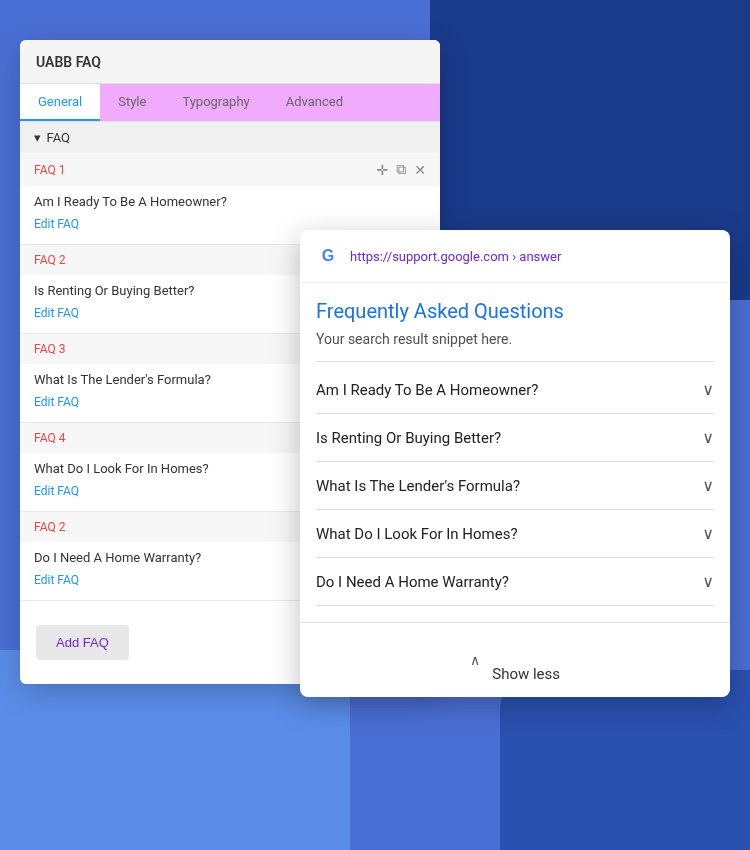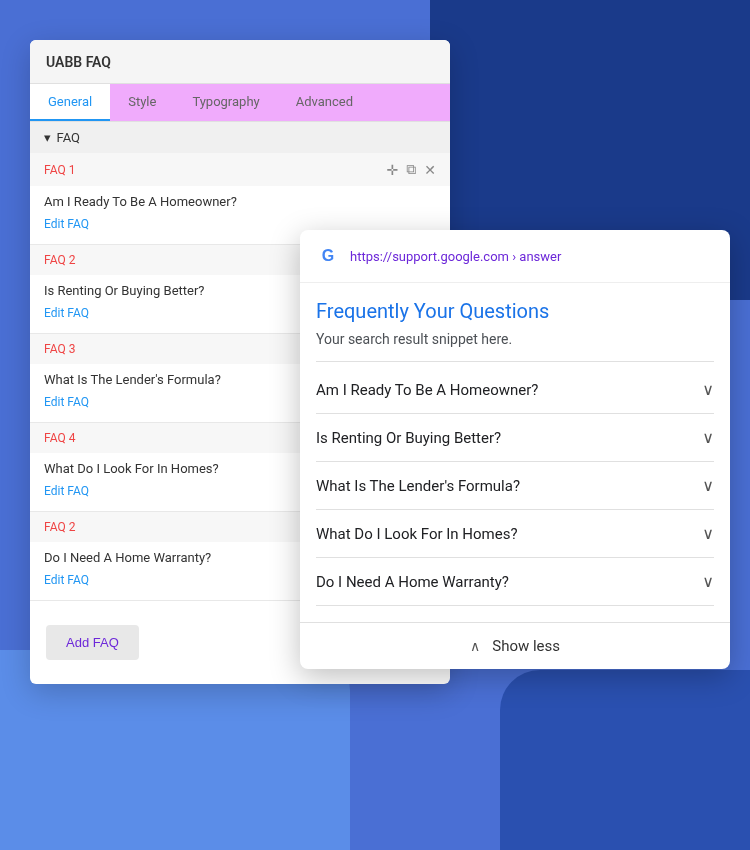--- a/index.html
+++ b/index.html
@@ -36,21 +36,21 @@
       position: absolute;
       right: 0; bottom: 0;
       width: 250px; height: 180px;
       background: #2a50b0;
       border-radius: 40px 0 0 0;
     }
 
     
     .editor-panel {
       position: absolute;
-      left: 30px;
+      left: 20px;
       top: 40px;
       width: 420px;
       background: #fff;
       border-radius: 6px;
       box-shadow: 0 8px 30px rgba(0,0,0,0.2);
       overflow: hidden;
     }
 
     .editor-title-bar {
       background: #f5f5f5;
@@ -217,20 +217,21 @@
       padding: 14px 16px;
       border-top: 1px solid #e0e0e0;
     }
     .show-less-chevron {
       font-size: 14px;
       color: #555;
     }
     .show-less-text {
       font-size: 15px;
       color: #333;
+      margin-top: 28px;
     }
 
     
     .g-icon {
       width: 24px;
       height: 24px;
       border-radius: 50%;
       display: inline-flex;
       align-items: center;
       justify-content: center;
@@ -326,21 +327,21 @@
   </div>
 </div>
 
 <div class="google-panel">
   <div class="google-url-bar">
     <span class="g-icon">G</span>
     <span class="google-url">https://support.google.com › answer</span>
   </div>
 
   <div class="google-content">
-    <div class="google-title">Frequently Your Questions</div>
+    <div class="google-title">Frequently Asked Questions</div>
     <div class="google-snippet">Your search result snippet here.</div>
     <div class="google-divider"></div>
 
     <div class="faq-row">
       <span class="faq-row-text">Am I Ready To Be A Homeowner?</span>
       <span class="faq-chevron">∨</span>
     </div>
 
     <div class="faq-row">
       <span class="faq-row-text">Is Renting Or Buying Better?</span>

